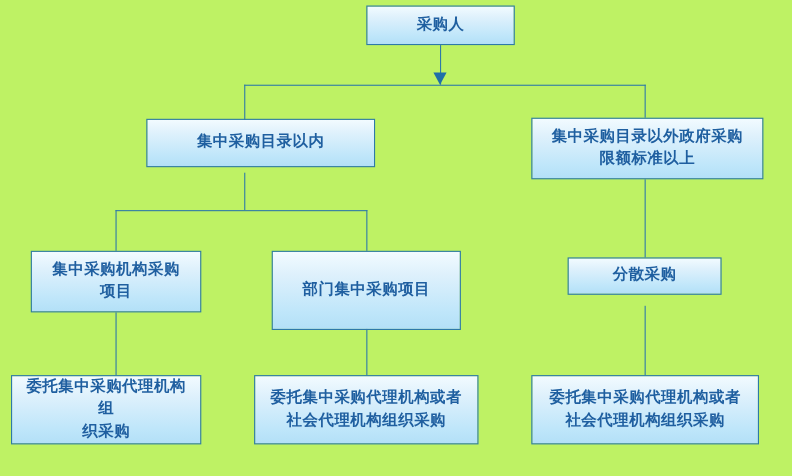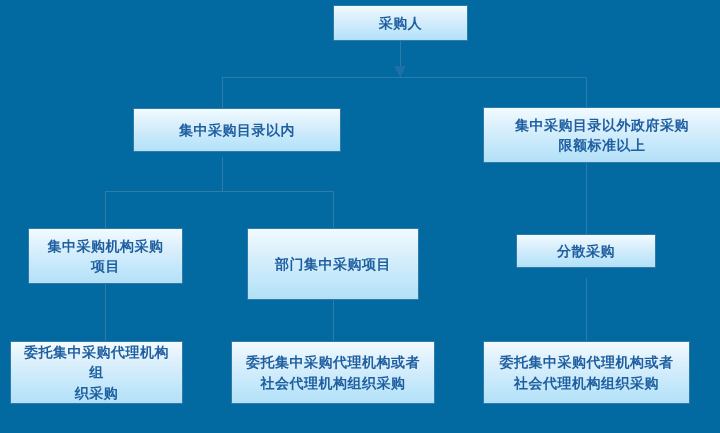--- a/index.html
+++ b/index.html
@@ -4,22 +4,22 @@
 <style>
   html, body {
     margin: 0;
     padding: 0;
     background: #ffffff;
   }
   #canvas {
     position: relative;
     width: 720px;
     height: 433px;
-    background: #0369a1;
-    font-family: Liberation Sans, sans-serif;
+    background: #bef264;
+    font-family: Liberation Serif, serif;
     overflow: hidden;
   }
   .node {
     position: absolute;
     box-sizing: border-box;
     border: 1px solid #2e7aa8;
     background: linear-gradient(to bottom, #f2fbff 0%, #dff1fc 28%, #bfe6fa 78%, #b3e0f7 100%);
     display: flex;
     align-items: center;
     justify-content: center;
@@ -70,21 +70,21 @@
       <div class="conn v" style="left: 333px; top: 284px; background: rgb(46, 122, 168); height: 57px;"></div>
       <div class="conn v" style="left: 586px; top: 278px; background: rgb(46, 122, 168); height: 63px;"></div>
     </div>
   <div id="node-layer">
       <div class="node" style="left: 333px; top: 5px; width: 135px; height: 36px; border-color: rgb(46, 122, 168); color: rgb(31, 95, 160);">
         <span class="node-text">采购人</span>
       </div>
       <div class="node" style="left: 133px; top: 108px; width: 208px; height: 44px; border-color: rgb(46, 122, 168); color: rgb(31, 95, 160);">
         <span class="node-text">集中采购目录以内</span>
       </div>
-      <div class="node" style="left: 483px; top: 107px; width: 238px; height: 56px; border-color: rgb(46, 122, 168); color: rgb(31, 95, 160);">
+      <div class="node" style="left: 483px; top: 107px; width: 211px; height: 56px; border-color: rgb(46, 122, 168); color: rgb(31, 95, 160);">
         <span class="node-text">集中采购目录以外政府采购
 限额标准以上</span>
       </div>
       <div class="node" style="left: 28px; top: 228px; width: 155px; height: 56px; border-color: rgb(46, 122, 168); color: rgb(31, 95, 160); align-items: center;">
         <span class="node-text">集中采购机构采购
 项目</span>
       </div>
       <div class="node" style="left: 247px; top: 228px; width: 172px; height: 72px; border-color: rgb(46, 122, 168); color: rgb(31, 95, 160);">
         <span class="node-text">部门集中采购项目</span>
       </div>

